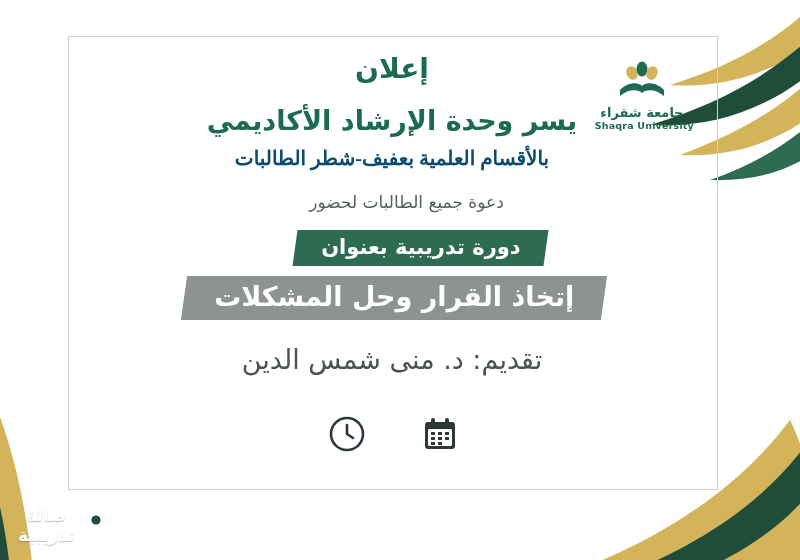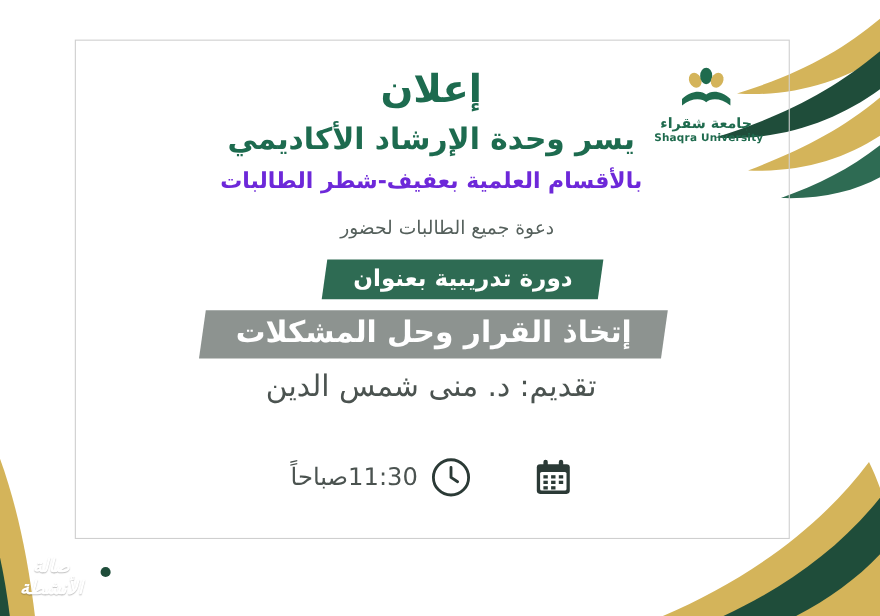--- a/index.html
+++ b/index.html
@@ -76,37 +76,38 @@
   .logo-en {
     font-size: 9.5px;
     color: #1f6b4e;
     font-weight: bold;
     letter-spacing: .2px;
     margin-top: 1px;
     text-align: right;
   }
 
   .title-main {
-    margin-top: 26px;
-    font-size: 35px;
+    margin-top: 16px;
+    font-size: 28px;
     font-weight: bold;
     color: #1d6b4f;
     letter-spacing: 0;
   }
   .line-2 {
-    margin-top: 9px;
+    margin-top: 20px;
     font-size: 27px;
     font-weight: bold;
     color: #1d6b4f;
   }
   .line-3 {
     margin-top: 10px;
     font-size: 20px;
     font-weight: bold;
-    color: #6d28d9;
+    color: #0c4a6e;
+    font-family: Liberation Serif, serif;
   }
   .line-4 {
     margin-top: 22px;
     font-size: 17px;
     color: #55605c;
     padding-left: 29px;
   }
 
   .banner-wrap {
     margin-top: 18px;
@@ -138,21 +139,21 @@
     background: #8d9390;
     color: #ffffff;
     font-size: 27px;
     font-weight: bold;
     padding: 5px 30px 8px 30px;
     transform: skewX(-8deg);
   }
   .banner-gray span { display: inline-block; transform: skewX(8deg); }
 
   .presenter {
-    margin-top: 8px;
+    margin-top: 22px;
     font-size: 27px;
     color: #4b5350;
   }
 
   .meta-row {
     position: absolute;
     bottom: 34px;
     left: 0;
     right: 0;
     display: flex;
@@ -177,21 +178,20 @@
   
   .venue {
     position: absolute;
     left: 18px;
     bottom: 14px;
     display: flex;
     flex-direction: row-reverse;
     align-items: center;
     gap: 6px;
     direction: rtl;
-    font-style: italic;
   }
   .venue-text {
     color: #ffffff;
     font-size: 17px;
     font-weight: bold;
     line-height: 1.15;
     text-align: center;
     text-shadow: 0 1px 1px rgba(0,0,0,.25);
   }
 </style>
@@ -278,29 +278,28 @@
         </span>
       </div>
 
       <div class="meta-item">
         <span class="icon-box">
           <svg width="40" height="40" viewBox="0 0 40 40">
             <circle cx="20" cy="20" r="16" fill="none" stroke="#2b3a36" stroke-width="2.6"></circle>
             <path d="M20 11 L20 20 L26 24" fill="none" stroke="#2b3a36" stroke-width="2.6" stroke-linecap="round" stroke-linejoin="round"></path>
           </svg>
         </span>
-        <span class="meta-text">11:30صباحاً</span>
       </div>
     </div>
   </div>
 
   <div class="venue">
     <div class="venue-text">
       <div>صالة</div>
-      <div>الأنشطة</div>
+      <div>تدريبية</div>
     </div>
     <span class="icon-box">
       <svg width="30" height="40" viewBox="0 0 30 40">
         <path d="M15,2 C8,2 2.5,7.4 2.5,14 C2.5,23 15,38 15,38 C15,38 27.5,23 27.5,14 C27.5,7.4 22,2 15,2 Z" fill="#ffffff"></path>
         <circle cx="15" cy="14" r="4.6" fill="#1f4d3a"></circle>
       </svg>
     </span>
   </div>
 
 </div>

